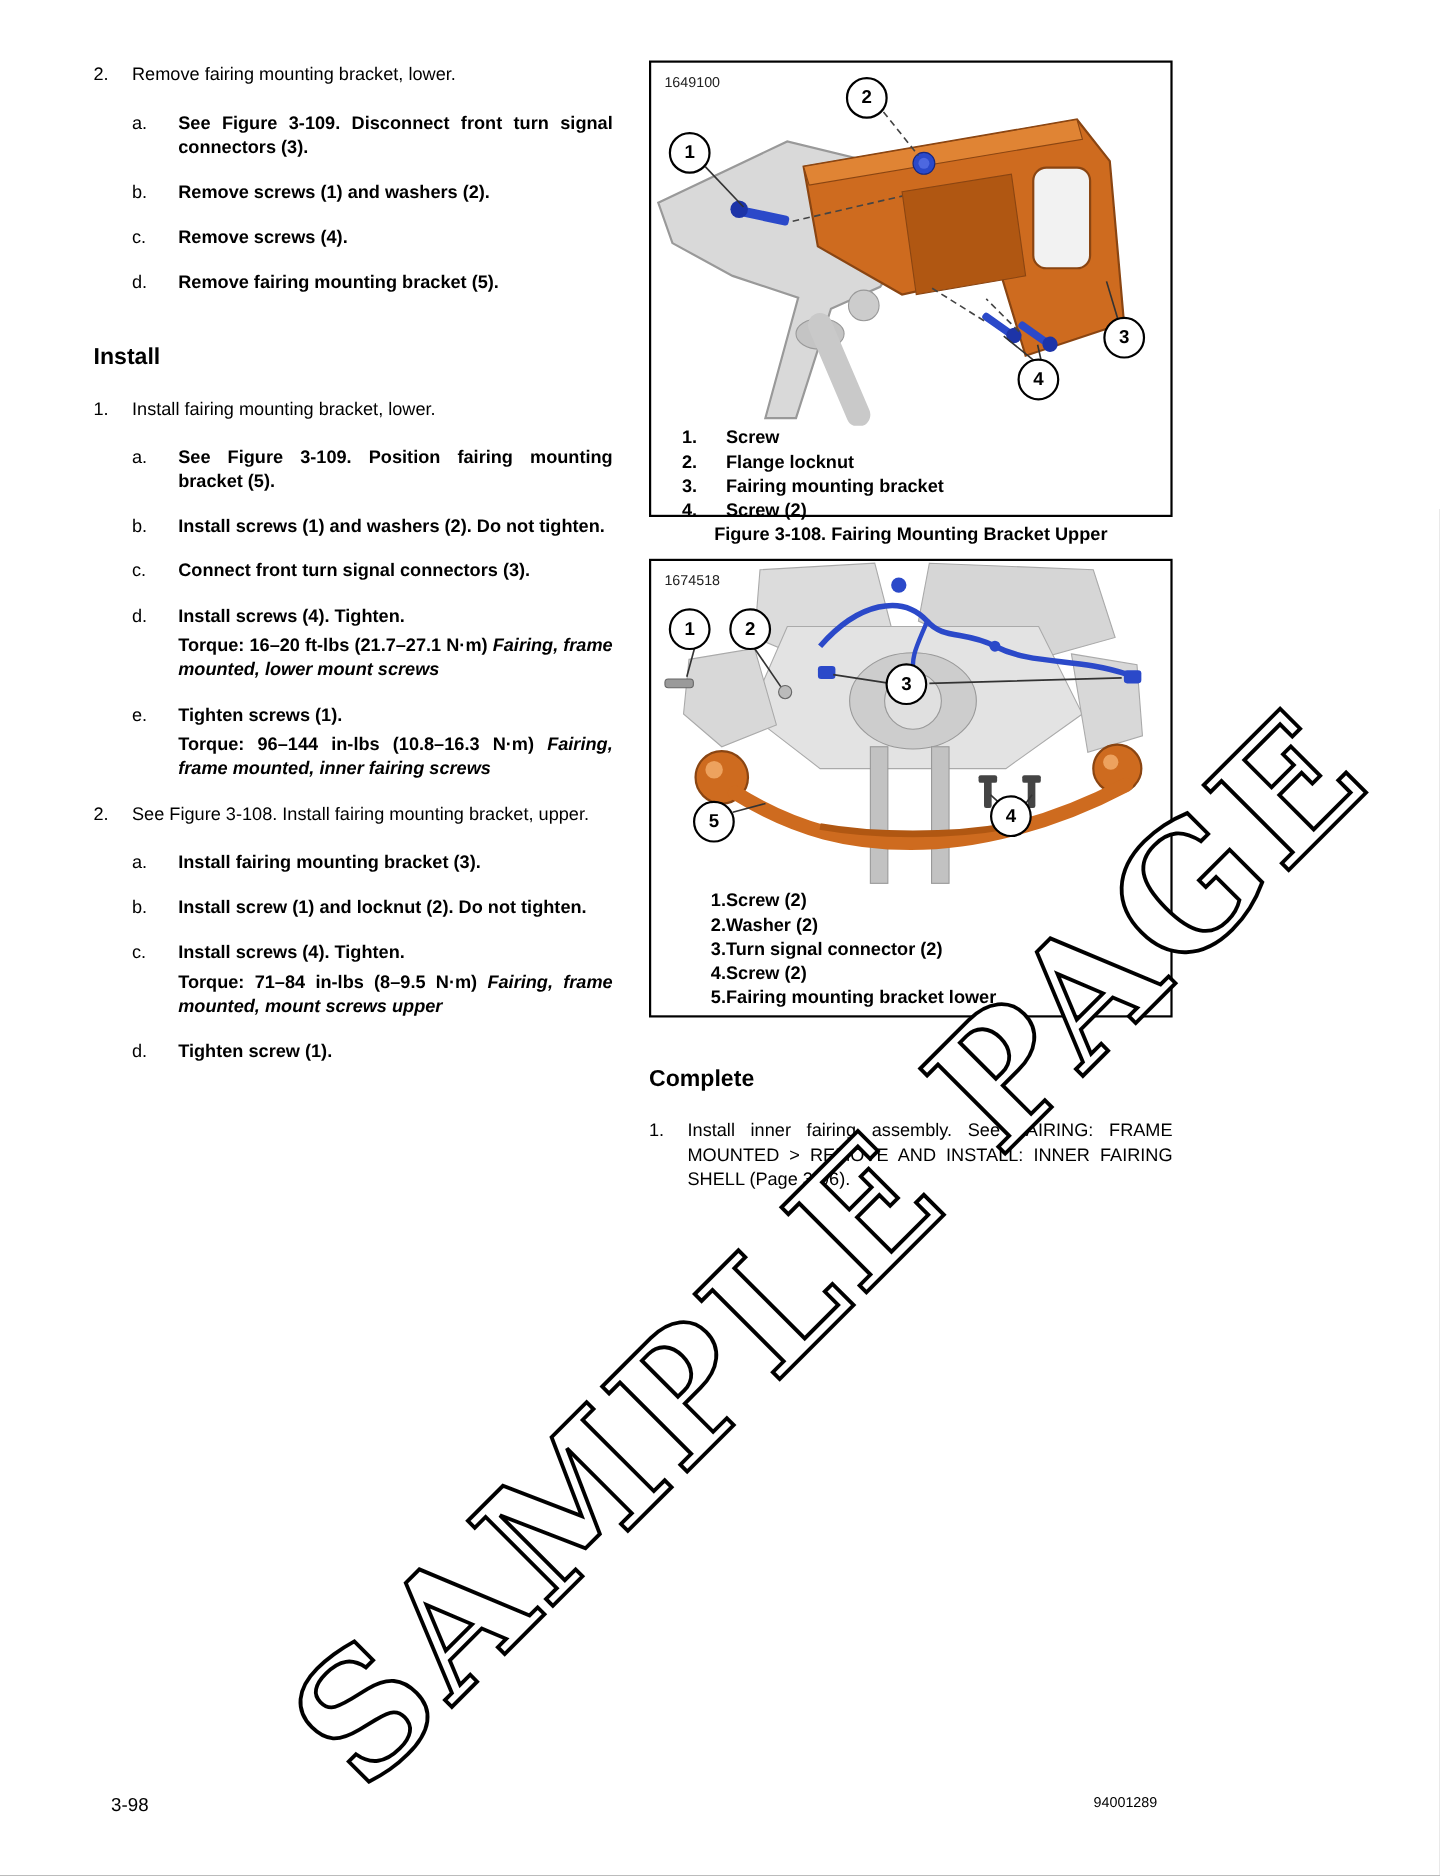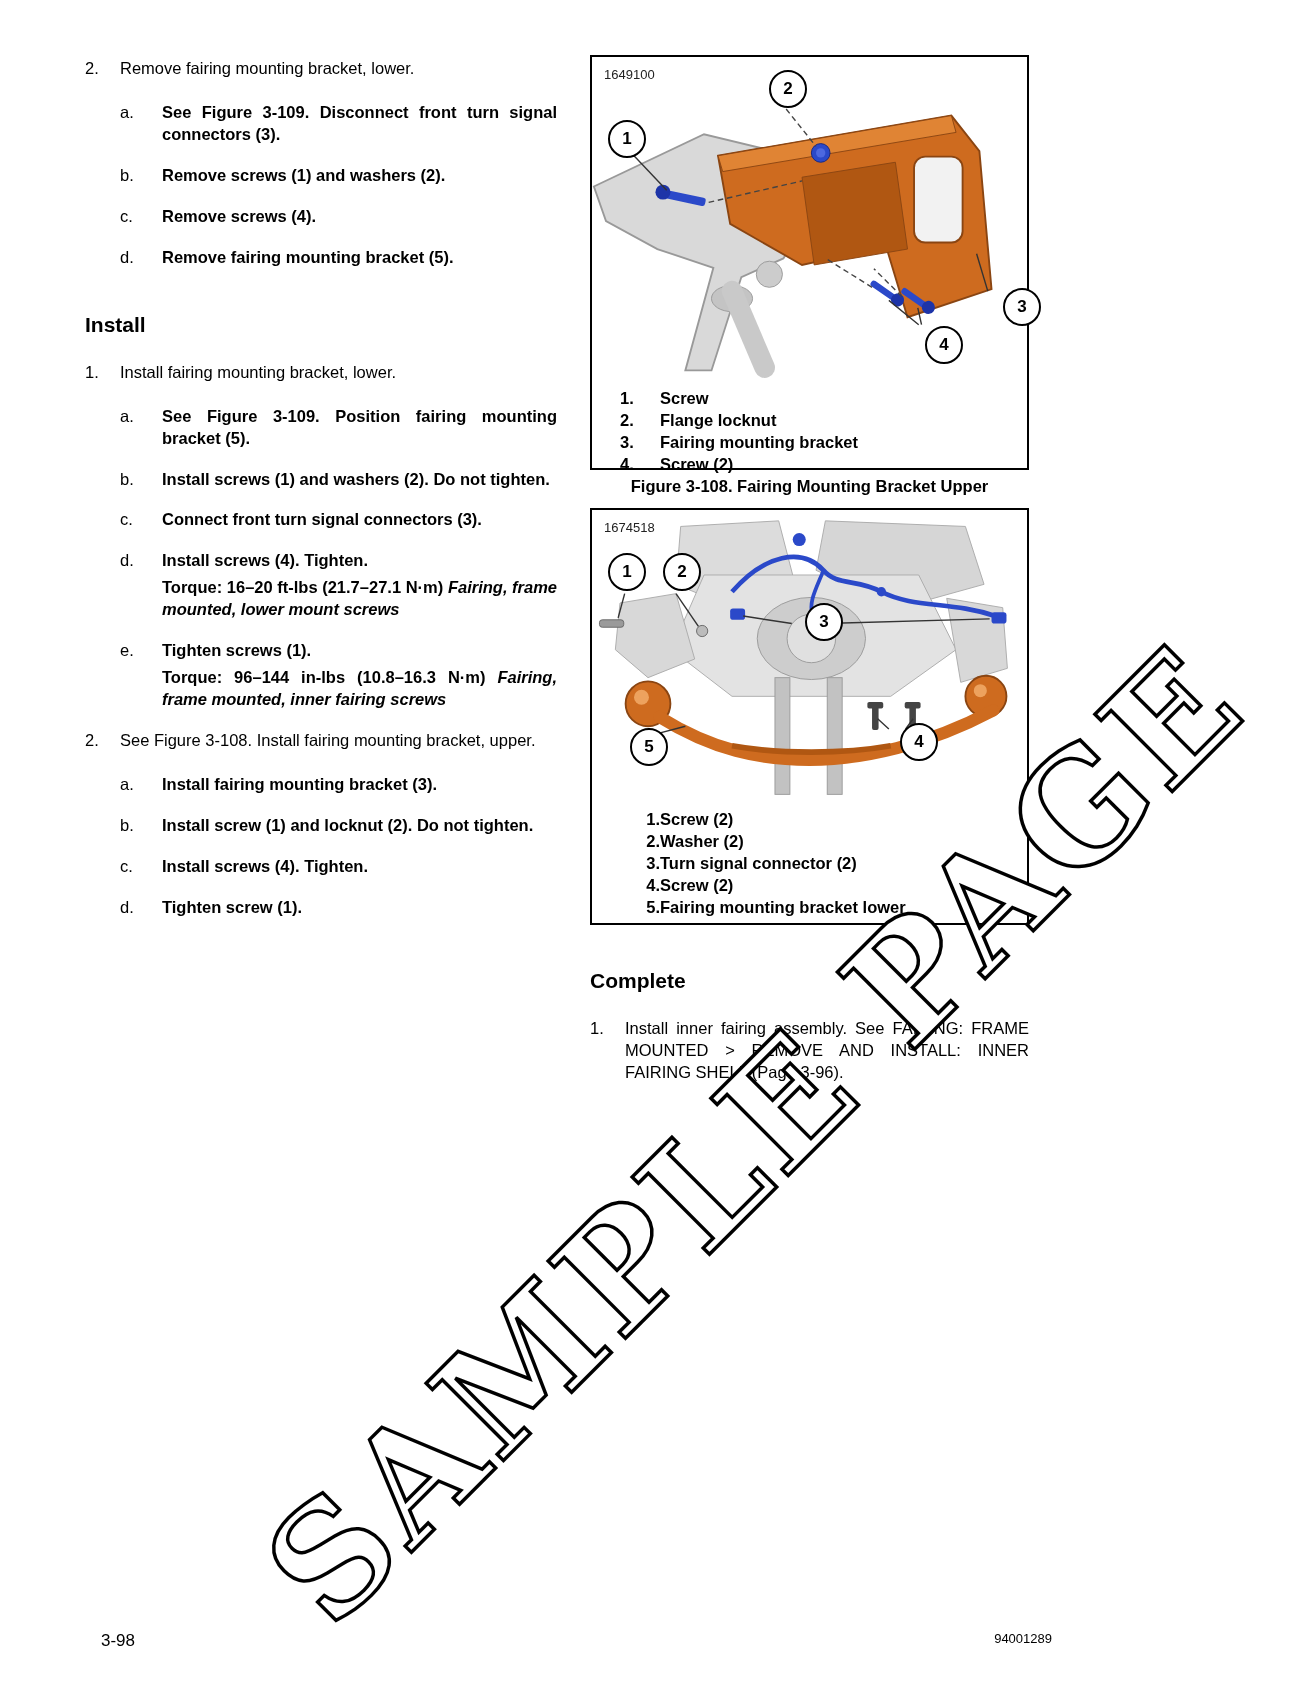--- a/index.html
+++ b/index.html
@@ -15,21 +15,21 @@
   .txt{flex:1;text-align:justify;}
   .substeps{margin-left:35px;}
   .substep{display:flex;margin-bottom:19px;}
   .sub-label{width:42px;flex:none;}
   .sub-body{flex:1;font-weight:bold;}
   .sub-text{text-align:justify;}
   .torque{margin-top:5px;text-align:justify;}
   .torque .spec{font-style:italic;}
   .h2{font-size:21px;font-weight:bold;margin:44px 0 26px 0;line-height:1.1;}
   
-  .right-col{position:absolute;left:590px;top:55px;width:439px;}
+  .right-col{position:absolute;left:590px;top:55px;width:476px;}
   .figbox{position:relative;border:2px solid #000;background:#fff;box-sizing:border-box;}
   .figbox.f1{height:415px;}
   .figbox.f2{height:417px;margin-top:8px;text-align:right;}
   .img-id{position:absolute;top:9px;left:12px;font-size:13px;color:#222;z-index:2;}
   .illus{position:absolute;top:0;left:0;width:100%;z-index:1;}
   .callout{
     position:absolute;width:34px;height:34px;border:2.5px solid #000;border-radius:50%;
     background:#fff;display:flex;align-items:center;justify-content:center;
     font-weight:bold;font-size:17px;z-index:3;
   }
@@ -151,20 +151,24 @@
       <div class="substep">
         <span class="sub-label">b.</span>
         <div class="sub-body">
             <div class="sub-text">Install screw (1) and locknut (2). Do not tighten.</div>
           </div>
       </div>
       <div class="substep">
         <span class="sub-label">c.</span>
         <div class="sub-body">
           <div class="sub-text">Install screws (4). Tighten.</div>
+          <div class="torque">
+            <span>Torque: 71–84 in-lbs (8–9.5 N·m)</span>
+            <span class="spec">Fairing, frame mounted, mount screws upper</span>
+          </div>
         </div>
       </div>
       <div class="substep">
         <span class="sub-label">d.</span>
         <div class="sub-body">
           <div class="sub-text">Tighten screw (1).</div>
         </div>
       </div>
     </div>
   </div>

